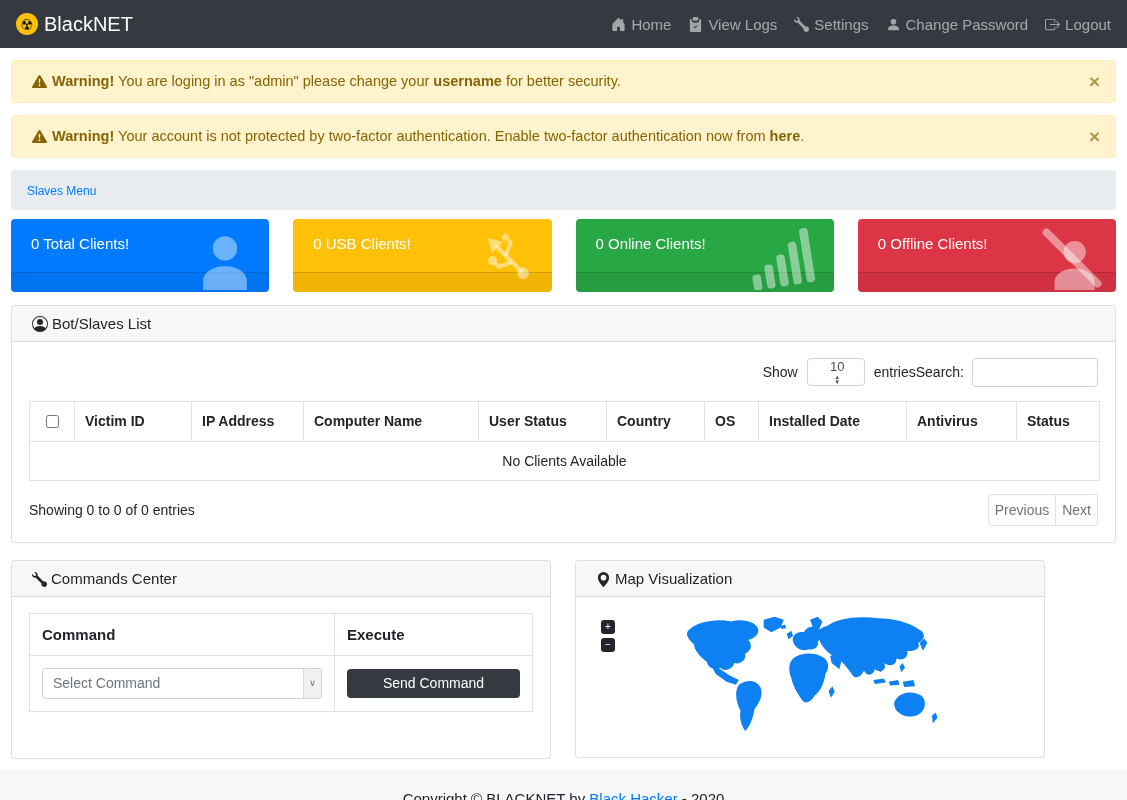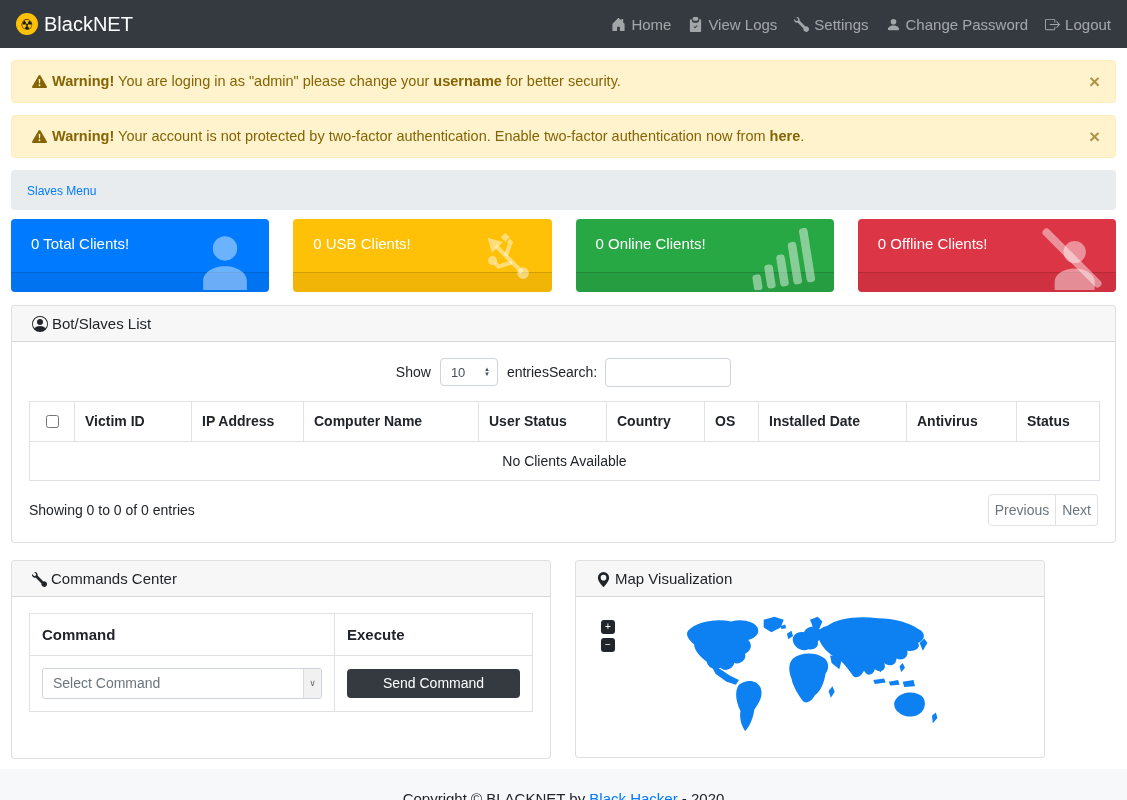--- a/index.html
+++ b/index.html
@@ -67,26 +67,26 @@
   .card-header {
     background:rgba(0,0,0,0.03); border-bottom:1px solid rgba(0,0,0,0.125);
     padding:9px 20px; font-size:15px; display:flex; align-items:flex-end; gap:4px;
     border-radius:4px 4px 0 0; color:#212529;
   }
   .card-header svg { fill:#212529; flex:0 0 auto; }
   .card-body { padding:16px 17px; }
   .table-card { margin-top:13px; }
 
   
-  .table-controls { display:flex; justify-content:center; align-items:center; margin-bottom:14px; }
+  .table-controls { display:flex; justify-content:flex-end; align-items:center; margin-bottom:14px; }
   .length { display:flex; align-items:center; gap:9px; font-size:14px; }
   .select-sm {
     width:58px; height:28px; border:1px solid #ced4da; border-radius:4px; background:#fff;
     display:flex; align-items:center; justify-content:space-between; padding:0 7px 0 10px;
-    font-size:13px; color:#495057; cursor:pointer;
+    font-size:13px; color:#495057; cursor:pointer;flex-direction:column;
   }
   .updown { display:flex; flex-direction:column; font-size:6px; line-height:5px; color:#495057; }
   .search { display:flex; align-items:center; gap:8px; font-size:14px; }
   .search input {
     width:126px; height:29px; border:1px solid #ced4da; border-radius:4px;
     padding:0 8px; font-size:13px; outline:none; font-family:inherit;
   }
 
   
   table.bots { width:100%; border-collapse:collapse; table-layout:fixed; }

